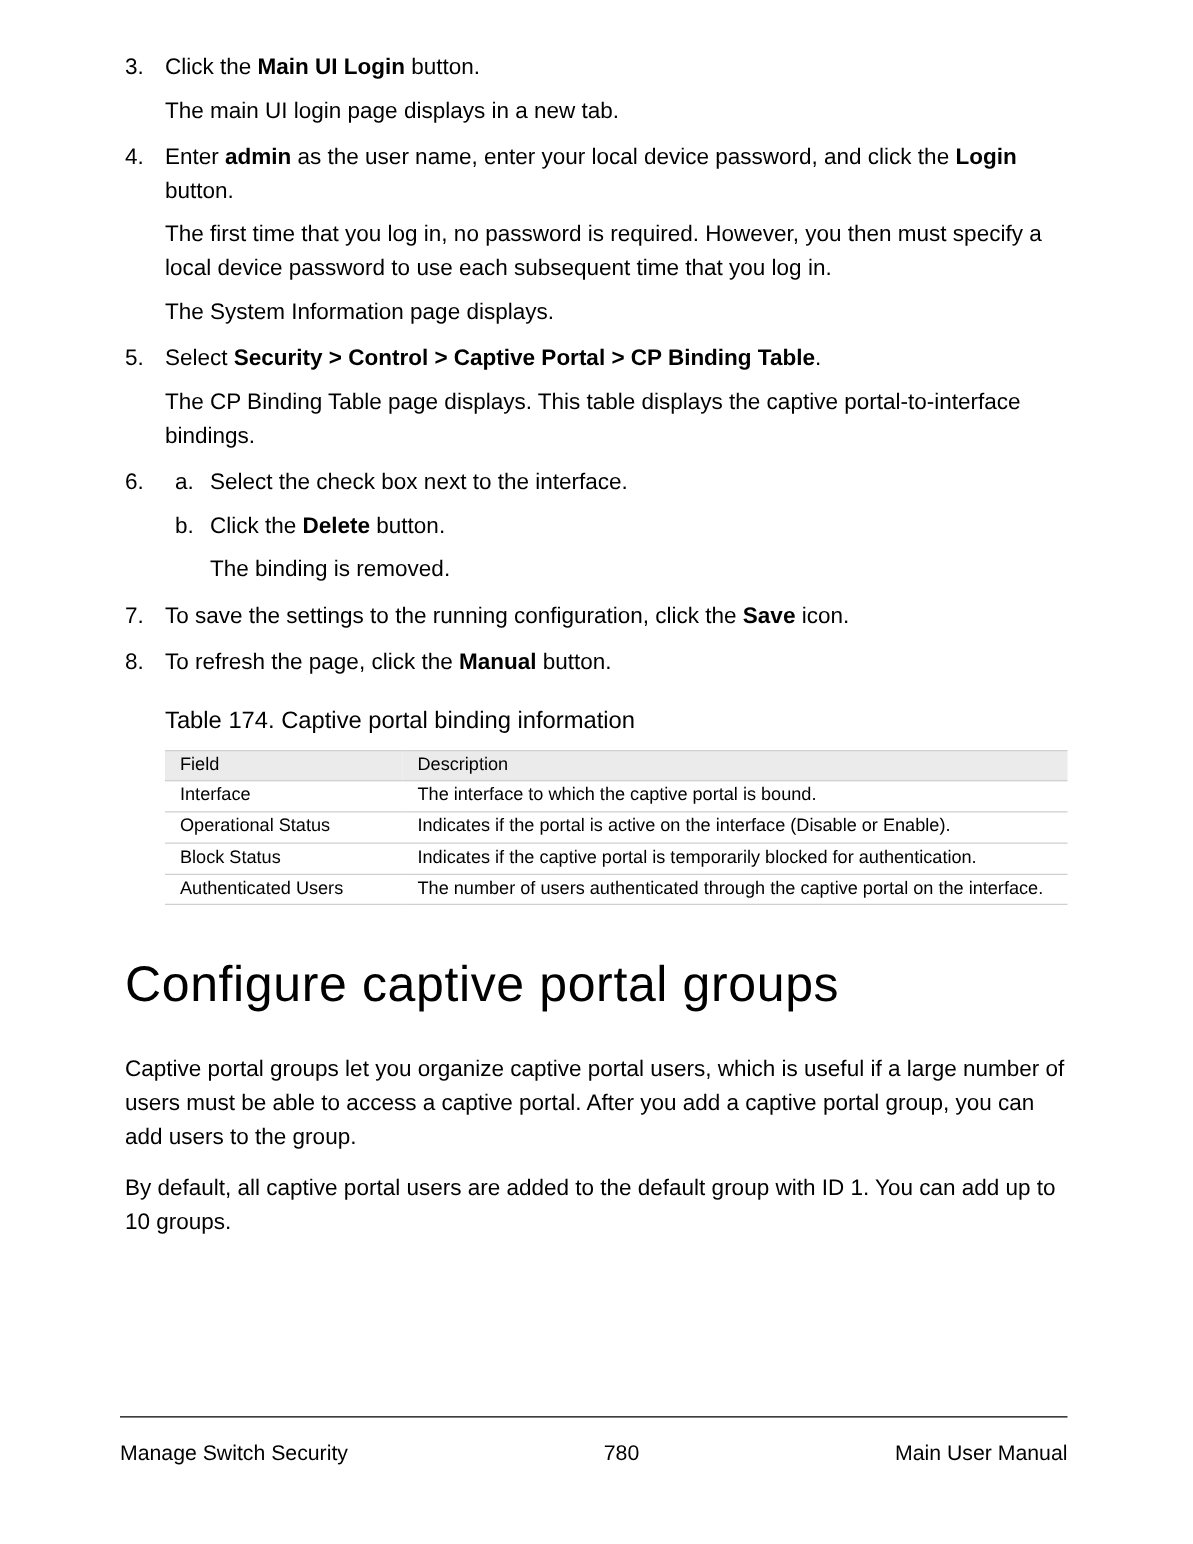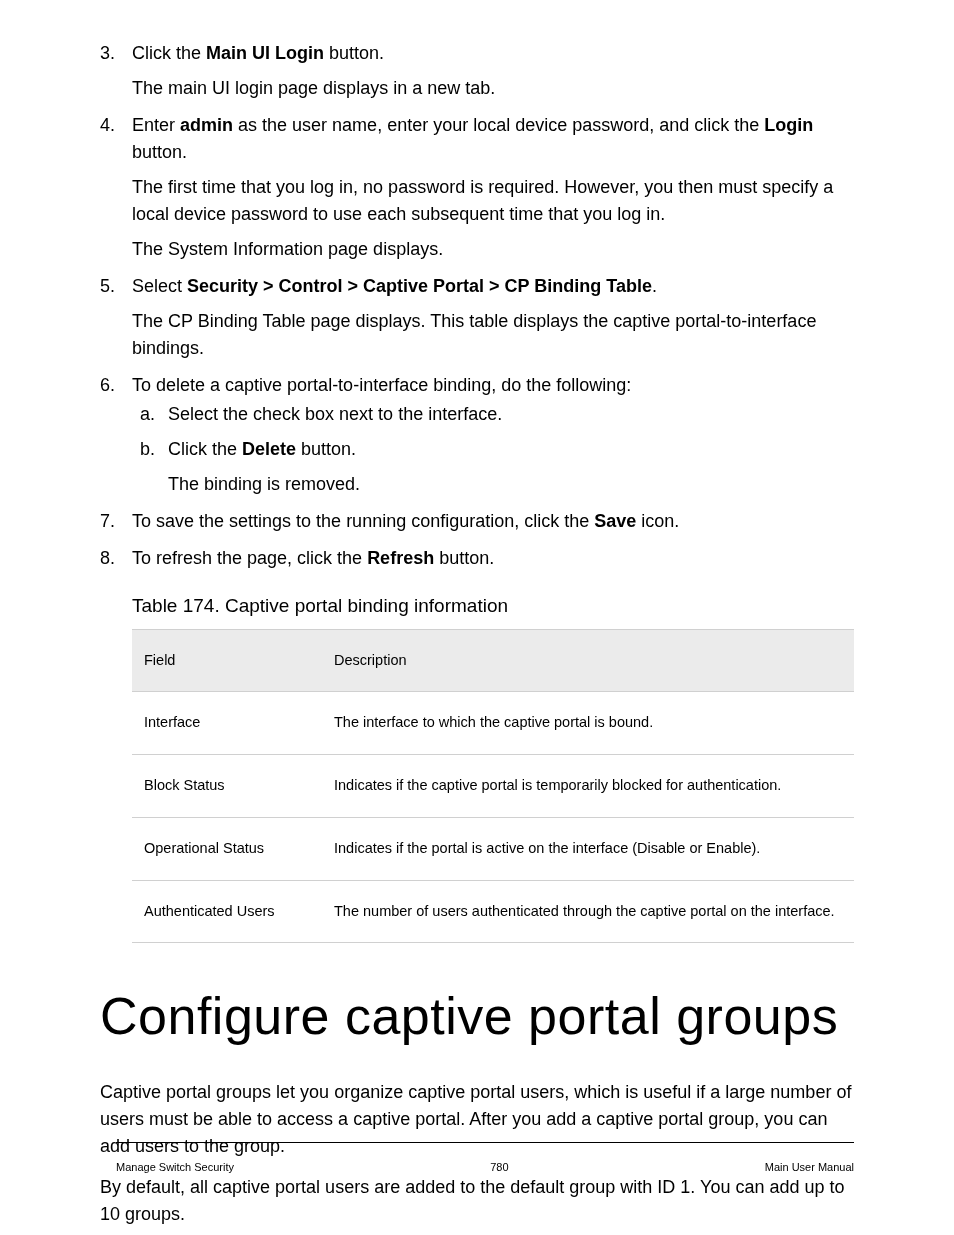--- a/index.html
+++ b/index.html
@@ -58,45 +58,45 @@
       margin-left: 32px;
     }
     table {
       border-collapse: collapse;
       width: calc(100% - 32px);
       margin-left: 32px;
       font-size: 14.5px;
     }
     th, td {
       text-align: left;
-      padding: 20px 12px;
+      padding: 1px 12px;
       font-weight: normal;
       border-bottom: 1px solid #d0d0d0;
     }
     thead tr { background: #ebebeb; }
     thead th { border-top: 1px solid #d0d0d0; }
     td:first-child, th:first-child { width: 190px; }
     h1.section-heading {
       font-weight: normal;
-      font-size: 52px;
+      font-size: 40px;
       margin-top: 34px;
       margin-bottom: 24px;
       letter-spacing: 0.5px;
     }
     .body-para { margin-bottom: 14px; }
     .footer {
       position: absolute;
       bottom: 60px;
-      left: 116px;
+      left: 96px;
       right: 100px;
       border-top: 1px solid #000;
       padding-top: 16px;
       display: flex;
       justify-content: space-between;
-      font-size: 11px;
+      font-size: 17px;
     }
   </style>
 </head>
 <body>
 
 <div class="page">
 
   <ol class="main-list">
     <li>
       <span>Click the </span><span class="bold">Main UI Login</span><span> button.</span>
@@ -105,57 +105,56 @@
     <li>
       <span>Enter </span><span class="bold">admin</span><span> as the user name, enter your local device password, and click the </span><span class="bold">Login</span><span> button.</span>
       <div class="para">The first time that you log in, no password is required. However, you then must specify a local device password to use each subsequent time that you log in.</div>
       <div class="para">The System Information page displays.</div>
     </li>
     <li>
       <span>Select </span><span class="bold">Security &gt; Control &gt; Captive Portal &gt; CP Binding Table</span><span>.</span>
       <div class="para">The CP Binding Table page displays. This table displays the captive portal-to-interface bindings.</div>
     </li>
     <li>
-      <span>To delete a captive portal-to-interface binding, do the following:</span>
       <ol class="sub-list">
         <li class="a"><span>Select the check box next to the interface.</span></li>
         <li class="b">
           <span>Click the </span><span class="bold">Delete</span><span> button.</span>
           <div class="para">The binding is removed.</div>
         </li>
       </ol>
     </li>
     <li>
       <span>To save the settings to the running configuration, click the </span><span class="bold">Save</span><span> icon.</span>
     </li>
     <li>
-      <span>To refresh the page, click the </span><span class="bold">Refresh</span><span> button.</span>
+      <span>To refresh the page, click the </span><span class="bold">Manual</span><span> button.</span>
     </li>
   </ol>
 
   <div class="table-caption">Table 174. Captive portal binding information</div>
   <table>
     <thead>
       <tr>
         <th>Field</th>
         <th>Description</th>
       </tr>
     </thead>
     <tbody>
       <tr>
           <td>Interface</td>
           <td>The interface to which the captive portal is bound.</td>
         </tr>
       <tr>
+          <td>Operational Status</td>
+          <td>Indicates if the portal is active on the interface (Disable or Enable).</td>
+        </tr>
+      <tr>
           <td>Block Status</td>
           <td>Indicates if the captive portal is temporarily blocked for authentication.</td>
-        </tr>
-      <tr>
-          <td>Operational Status</td>
-          <td>Indicates if the portal is active on the interface (Disable or Enable).</td>
         </tr>
       <tr>
           <td>Authenticated Users</td>
           <td>The number of users authenticated through the captive portal on the interface.</td>
         </tr>
     </tbody>
   </table>
 
   <h1 class="section-heading">Configure captive portal groups</h1>
   <p class="body-para">Captive portal groups let you organize captive portal users, which is useful if a large number of users must be able to access a captive portal. After you add a captive portal group, you can add users to the group.</p>

